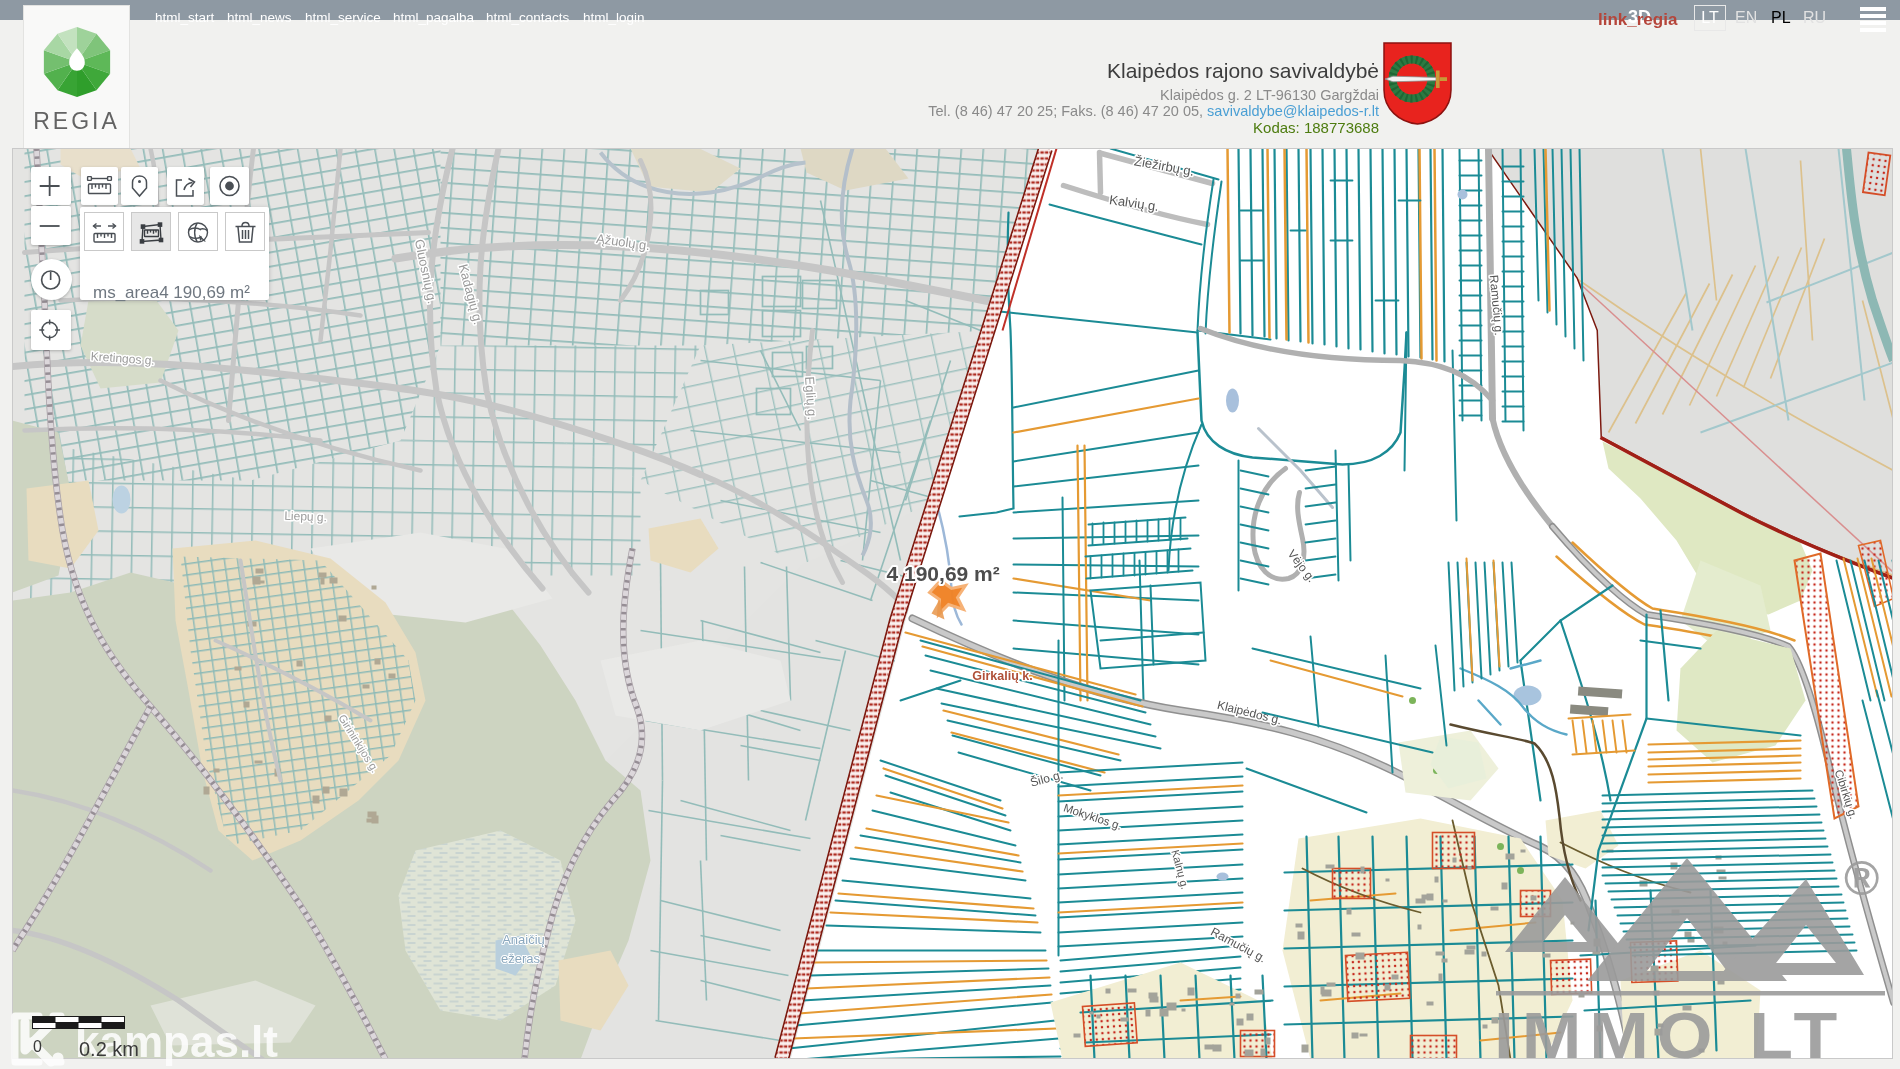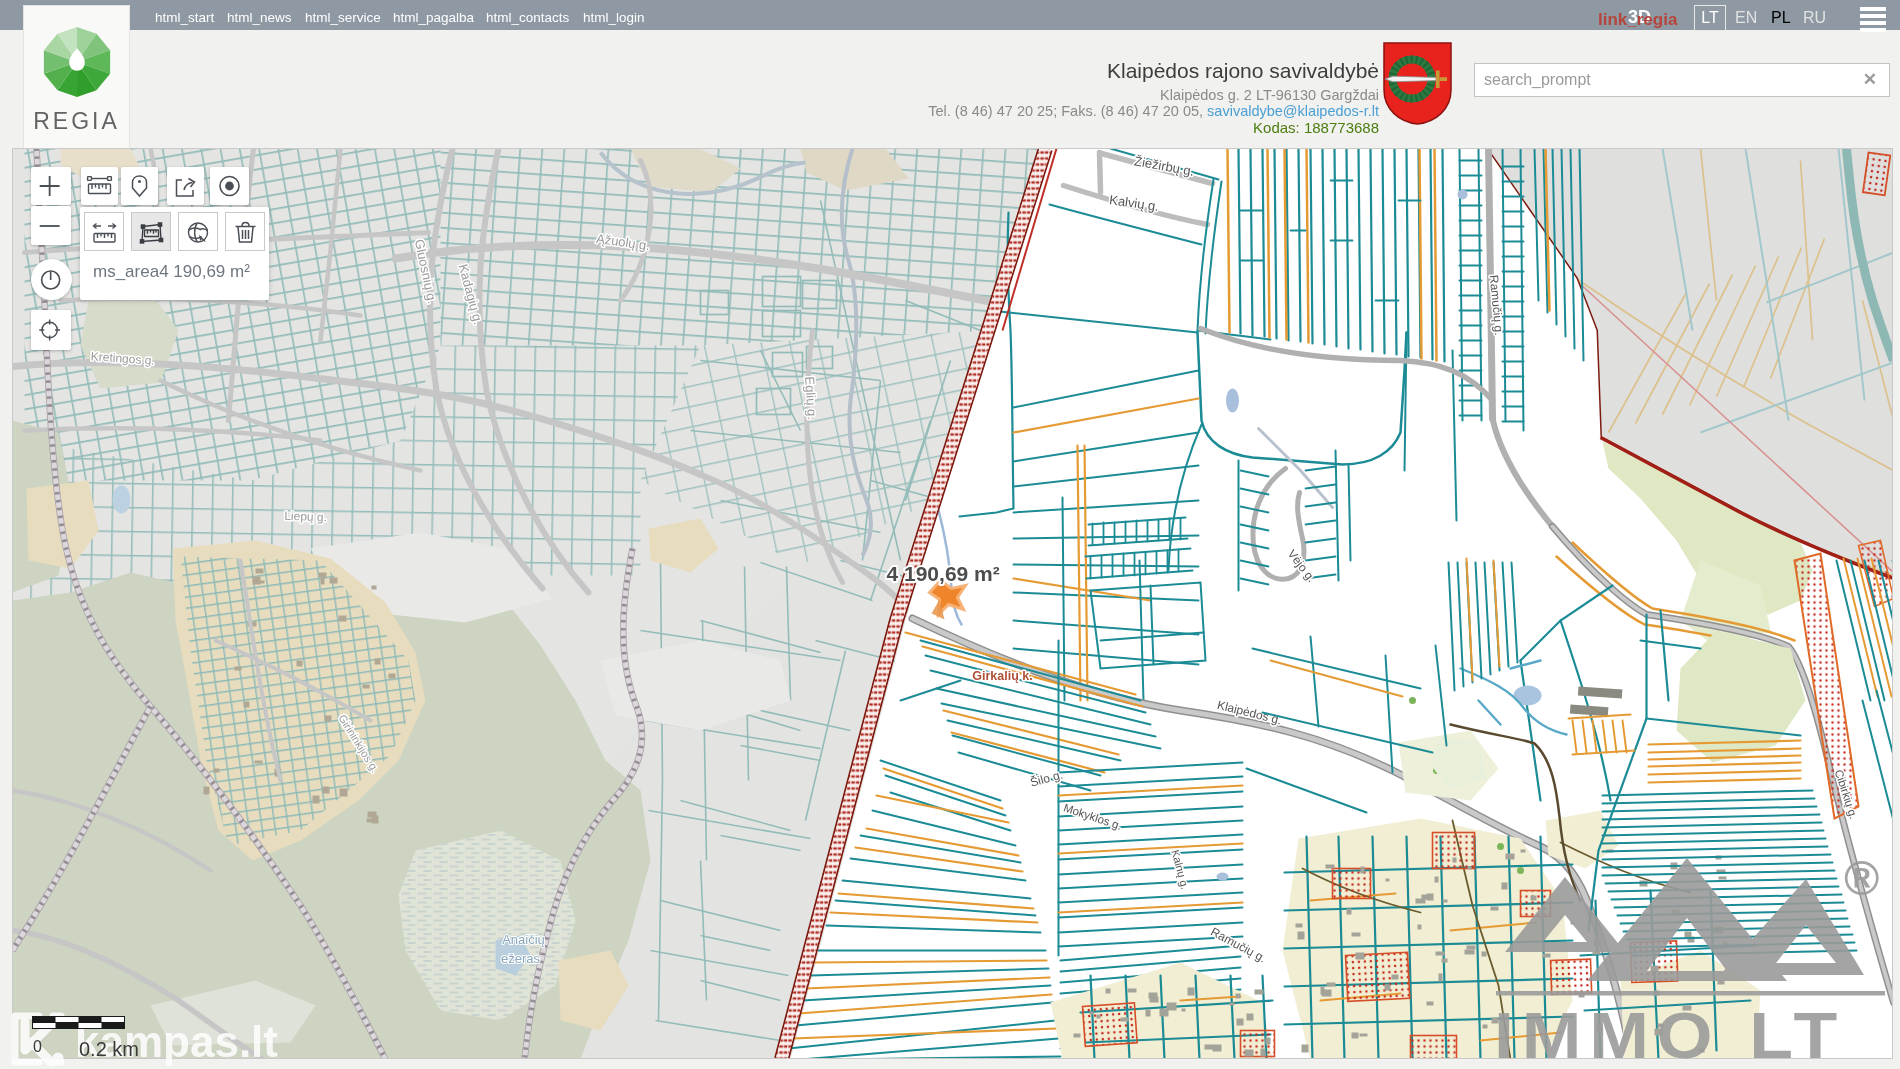--- a/index.html
+++ b/index.html
@@ -1,16 +1,16 @@
 <!DOCTYPE html>
 <html><head><meta charset="utf-8">
 <style>
 *{margin:0;padding:0;box-sizing:border-box}
 html,body{width:1900px;height:1069px;overflow:hidden;background:#f1f1ef;font-family:"Liberation Sans",sans-serif}
-#topbar{position:absolute;left:0;top:0;width:1900px;height:30px;background:#8e99a3}
+#topbar{position:absolute;left:0;top:0;width:1900px;height:20px;background:#8e99a3}
 .nav{position:absolute;top:10px;font-size:13.5px;color:#fff;white-space:nowrap}
 #logobox{position:absolute;left:23px;top:5px;width:107px;height:177px;background:#f9f9f8;border:1px solid #e3e3e1;border-bottom:none;text-align:center}
 #logobox .t{font-size:23px;color:#636363;letter-spacing:3px;margin-top:5px;font-weight:400}
 #hdr{position:absolute;top:36px;left:0;width:1900px;height:112px;background:#f1f1ef}
 .hl{position:absolute;white-space:nowrap}
 #map{position:absolute;left:12px;top:148px;width:1881px;height:911px;border:1px solid #c9c9c9}
 .btn{position:absolute;background:#fff;border-radius:2px;box-shadow:0 1px 3px rgba(60,64,67,.35);display:flex;align-items:center;justify-content:center}
 .b2{border:1px solid #c9c9c9;background:#fff;display:flex;align-items:center;justify-content:center;position:absolute}
 </style></head>
 <body>
@@ -40,24 +40,20 @@
  <div class="hl" style="right:521px;top:67px;font-size:14.5px;color:#8a8a8a">Tel. (8 46) 47 20 25; Faks. (8 46) 47 20 05, <span style="color:#4a9fd4">savivaldybe@klaipedos-r.lt</span></div>
  <div class="hl" style="right:521px;top:83px;font-size:15px;color:#4d7c0f">Kodas: 188773688</div>
  <div class="hl" style="left:1383px;top:6px"><svg width="69" height="83" viewBox="0 0 69 83">
 <path d="M1,1 H68 V48 C68,67 53,80 34.5,82 C16,80 1,67 1,48 Z" fill="#e8231e" stroke="#8c1210" stroke-width="1.5"></path>
 <circle cx="29" cy="37" r="19.5" fill="none" stroke="#2c7a42" stroke-width="8"></circle>
 <circle cx="29" cy="37" r="19.5" fill="none" stroke="#1f6634" stroke-width="8" stroke-dasharray="2,3"></circle>
 <path d="M2,37 L10,34.2 L53,35.4 L53,38.6 L10,39.8 Z" fill="#f2f2f2" stroke="#8f8f8f" stroke-width="0.8"></path>
 <rect x="53" y="28.5" width="3.6" height="17.5" fill="#c89a38"></rect>
 <rect x="56.6" y="35.2" width="7.4" height="3.8" fill="#c89a38"></rect>
 </svg></div>
- <div class="hl" style="left:1474px;top:27px;width:416px;height:34px;background:#fff;border:1px solid #c4c4c4">
-   <span style="position:absolute;left:9px;top:7px;font-size:16px;color:#9a9a9a">search_prompt</span>
-   <span style="position:absolute;right:12px;top:5px;font-size:17px;color:#9a9a9a;font-weight:bold">✕</span>
- </div>
 </div>
 <div id="logobox"><svg width="74" height="74" viewBox="0 0 76 76" style="margin-top:19px">
 <g>
 <polygon points="38,2 58,9 38,38" fill="#9ed29a"></polygon>
 <polygon points="58,9 72,26 38,38" fill="#7fc47a"></polygon>
 <polygon points="72,26 72,50 38,38" fill="#5eb858"></polygon>
 <polygon points="72,50 58,67 38,38" fill="#3fa83a"></polygon>
 <polygon points="58,67 38,74 38,38" fill="#2f9e2b"></polygon>
 <polygon points="38,74 18,67 38,38" fill="#38a434"></polygon>
 <polygon points="18,67 4,50 38,38" fill="#52b14d"></polygon>
@@ -924,12 +920,12 @@
 <div class="b2" style="left:225px;top:212px;width:40px;height:39px">
     <svg width="31" height="28" viewBox="0 0 31 28">
       <g fill="none" stroke="#4a4f55" stroke-width="1.5">
         <path d="M8,9 L9.5,24 H21.5 L23,9"></path>
         <path d="M5.5,8.5 H25.5"></path>
         <path d="M12,8 C12,5.5 13,4.5 15.5,4.5 C18,4.5 19,5.5 19,8"></path>
         <path d="M12.5,12 V21 M15.5,12 V21 M18.5,12 V21"></path>
       </g>
     </svg>
   </div>
-<div style="position:absolute;left:93px;top:262px;font-size:17px;color:#6f7780">ms_area4 190,69 m²</div>
+<div style="position:absolute;left:93px;top:283px;font-size:17px;color:#6f7780">ms_area4 190,69 m²</div>
 </body></html>

